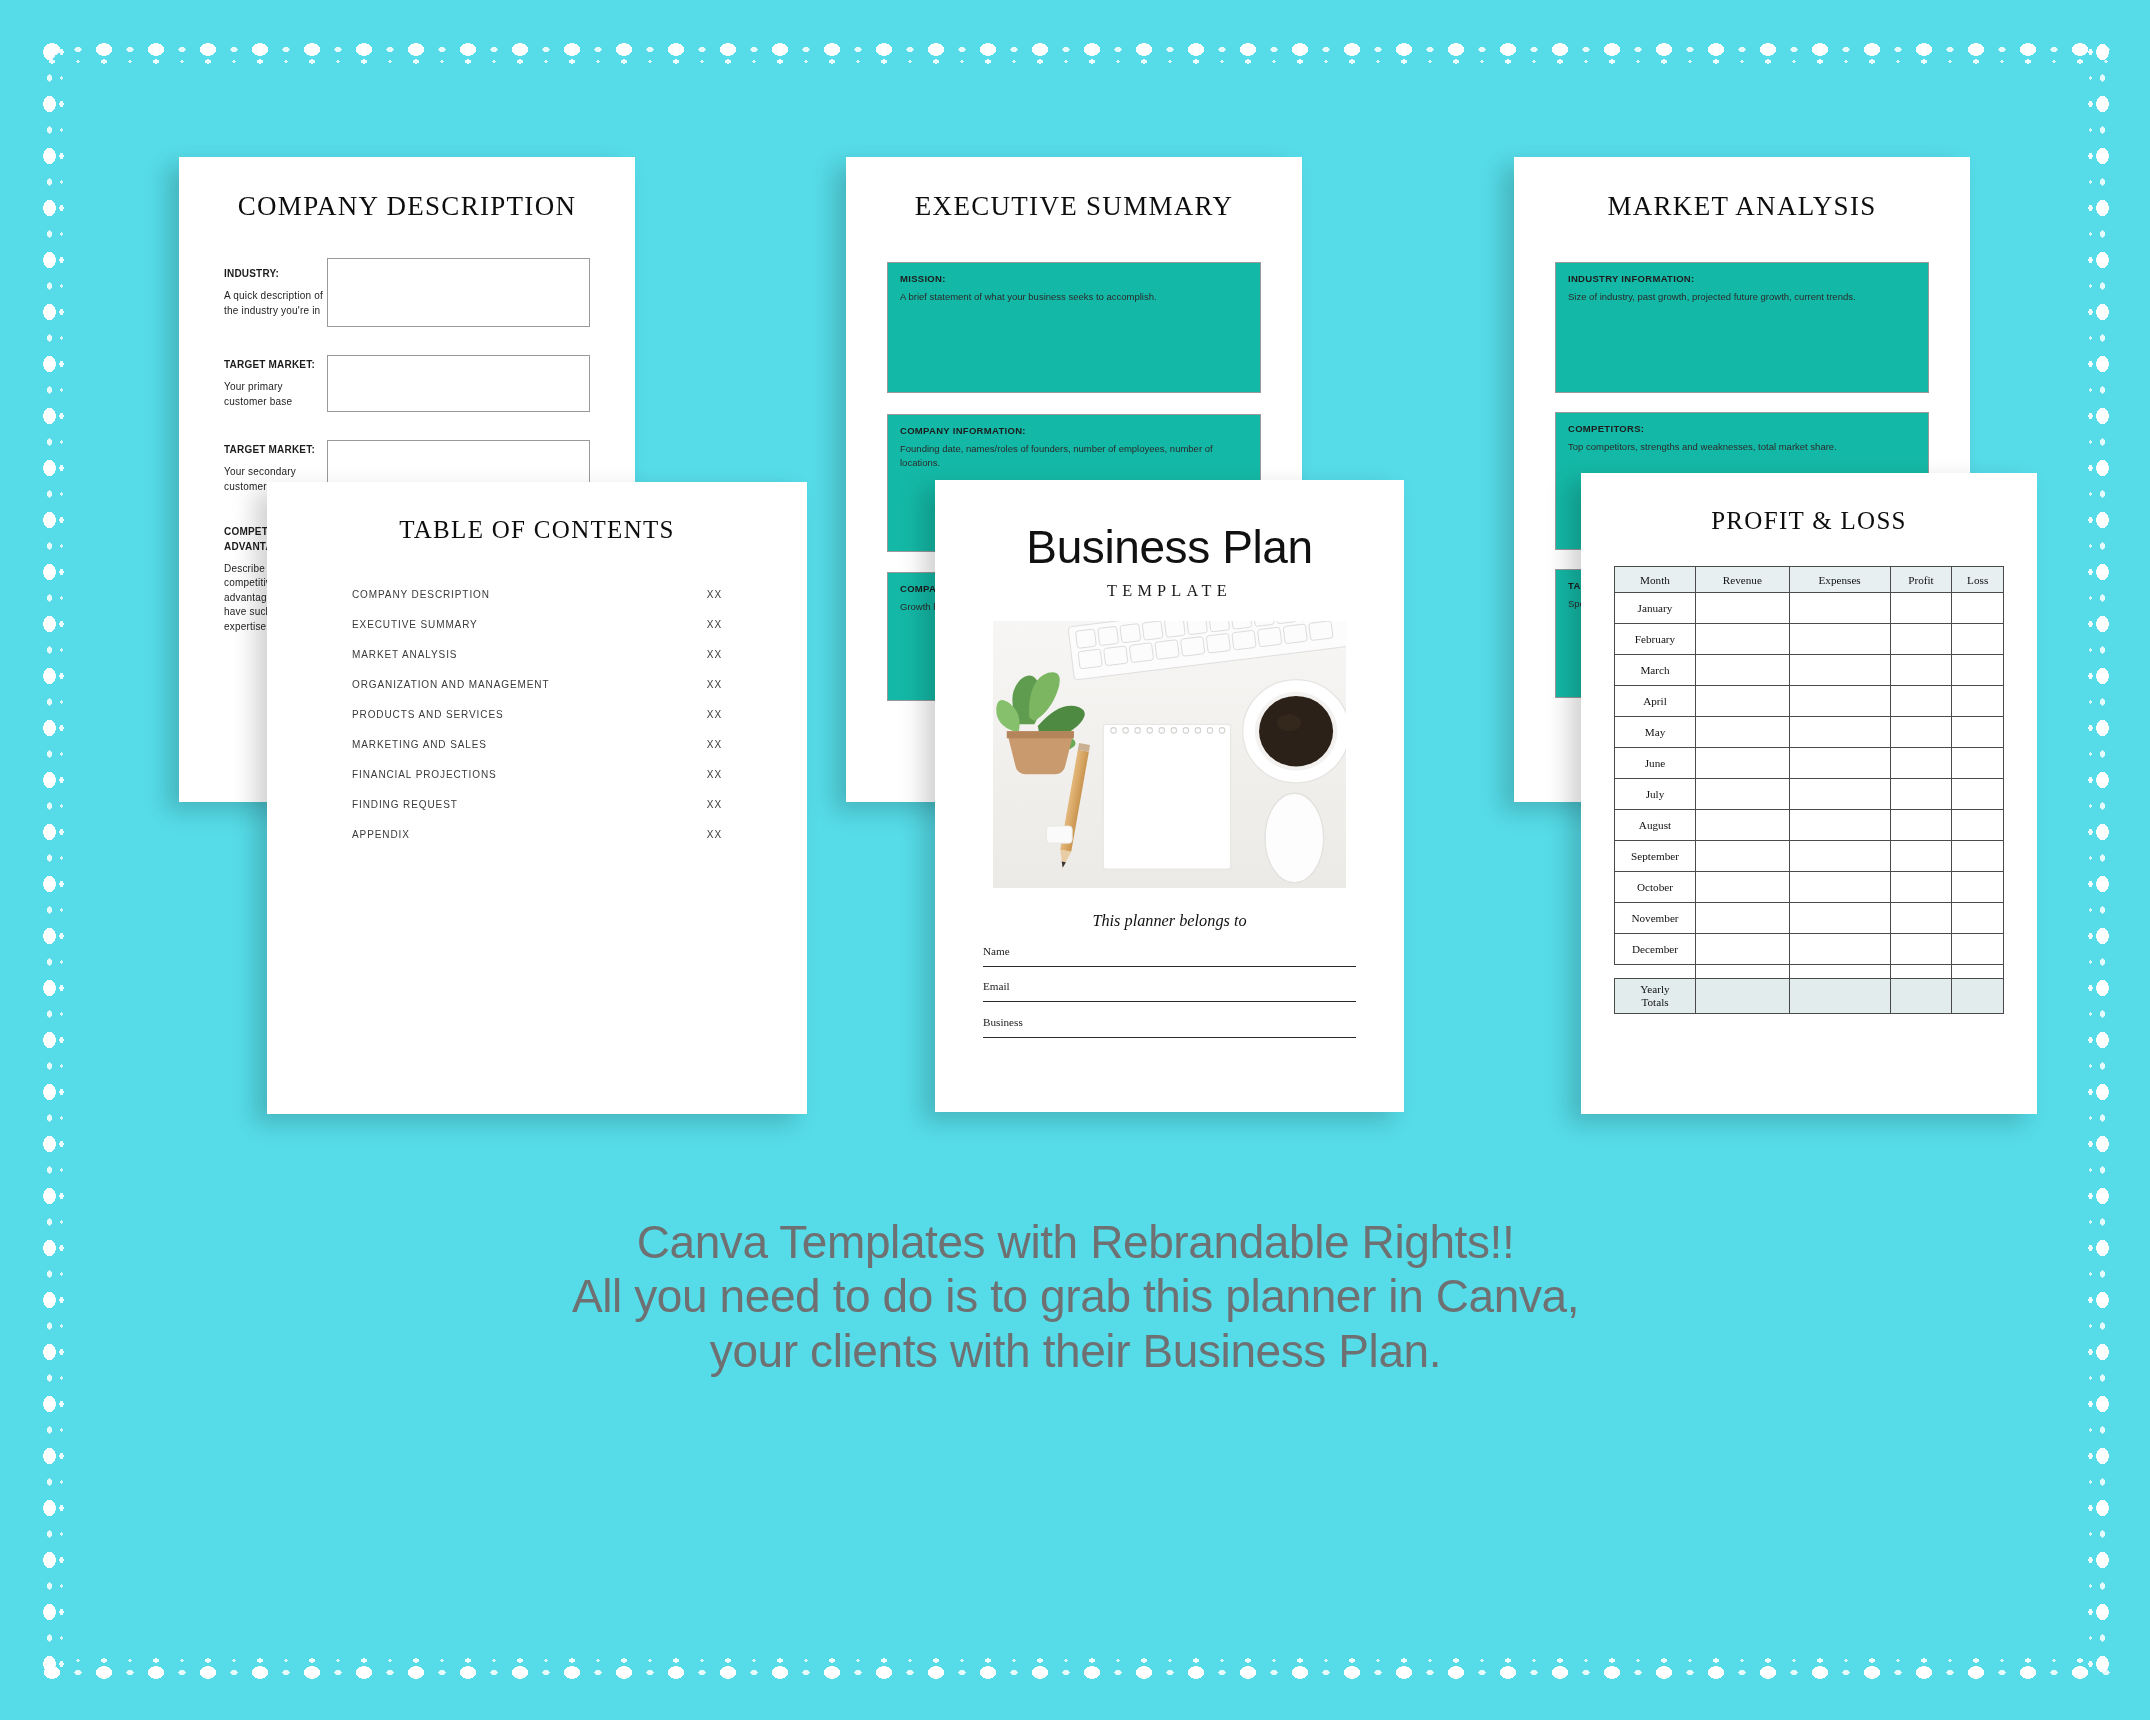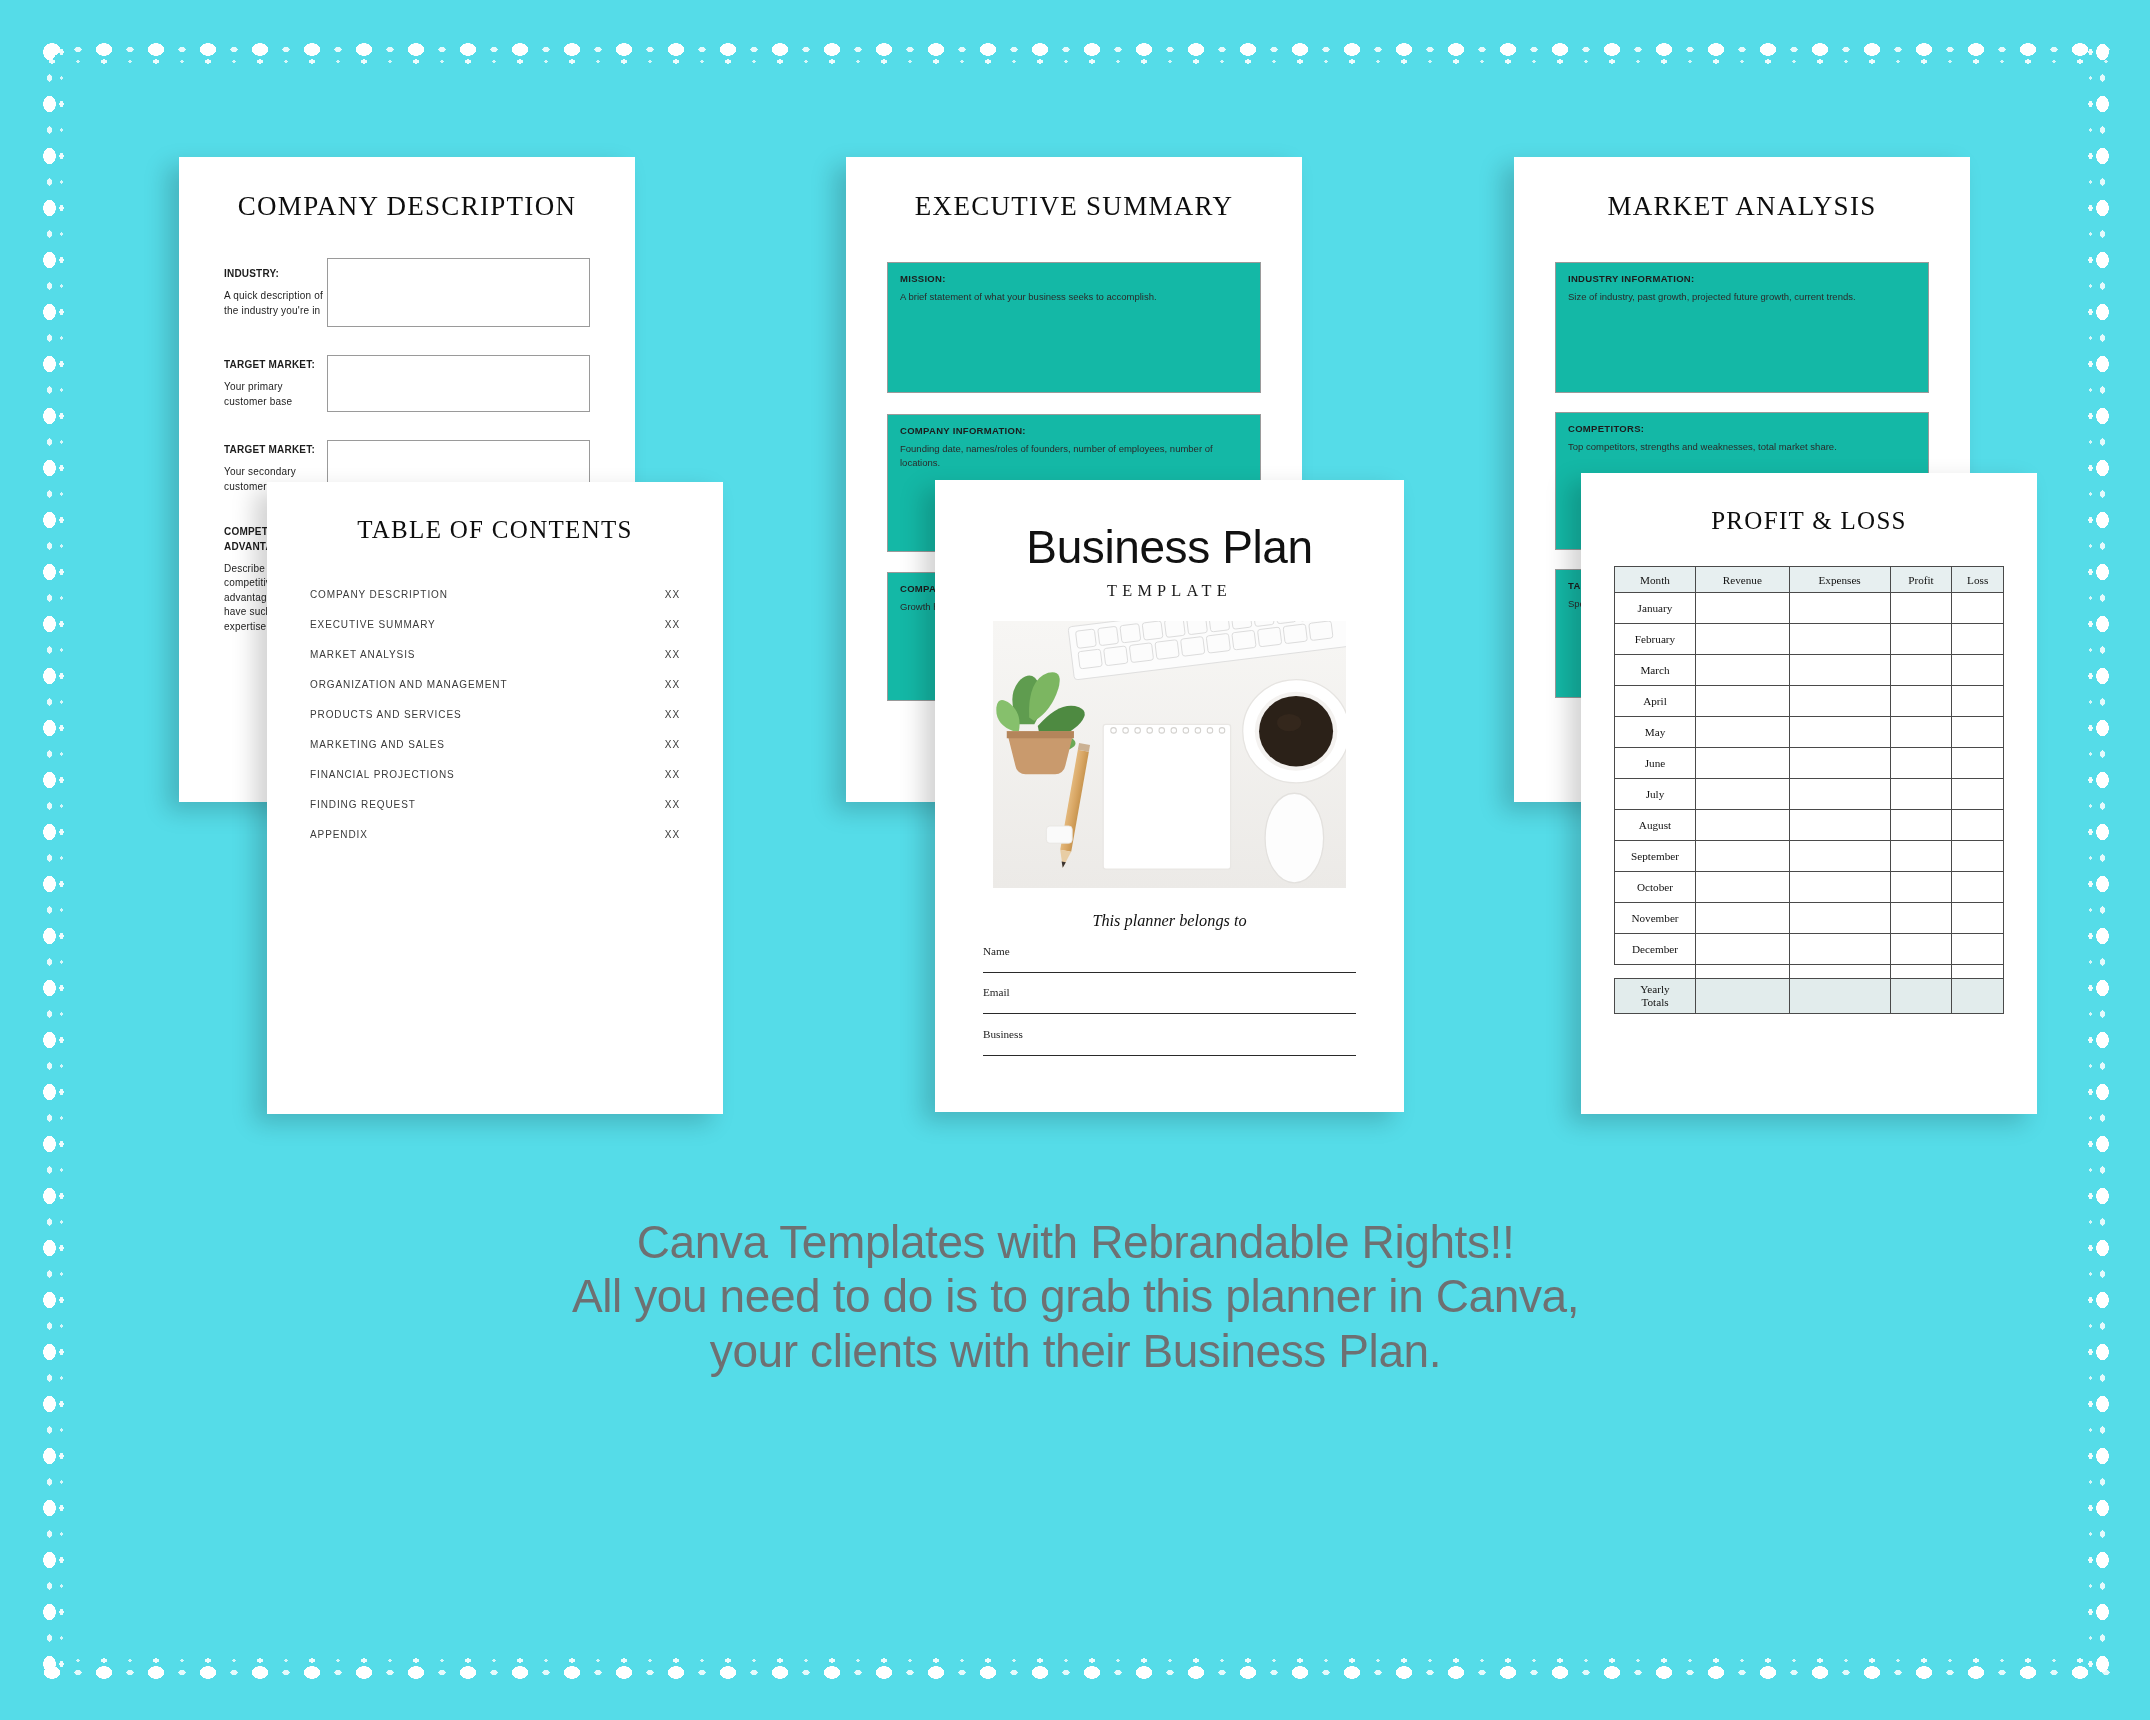--- a/index.html
+++ b/index.html
@@ -176,21 +176,21 @@
     font-size: 16.3px;
     text-align: center;
     color: #111;
     margin-top: 22.4px;
   }
   .line-field {
     font-family: "Liberation Serif", serif;
     font-size: 11.2px;
     color: #1a1a1a;
     border-bottom: 1.4px solid #2a2a2a;
-    padding-bottom: 15px;
+    padding-bottom: 9px;
     margin-top: 13.8px;
   }
 
   
   .caption {
     position: absolute;
     left: 0; right: 0;
     text-align: center;
     color: #6e7072;
     font-family: "Liberation Sans", sans-serif;
@@ -278,21 +278,21 @@
     <span class="cap">COMPETITORS:</span>
     <div class="body">Top competitors, strengths and weaknesses, total market share.</div>
   </div>
 
   <div class="fb" style="height:129px;">
     <span class="cap">TARGET MARKET:</span>
     <div class="body">Specific needs and solutions.</div>
   </div>
 </div>
 
-<div class="sheet" style="left:267px; top:482px; width:456px; height:632px; padding:34px 31px 0 31px;">
+<div class="sheet" style="left:267px; top:482px; width:540px; height:632px; padding:34px 31px 0 31px;">
   <div class="sheet-title" style="font-size:25px; margin-bottom:45px;">TABLE OF CONTENTS</div>
 
   <div class="toc-list">
     <div class="toc-item">
       <span>COMPANY DESCRIPTION</span>
       <span class="pg">XX</span>
     </div>
     <div class="toc-item">
       <span>EXECUTIVE SUMMARY</span>
       <span class="pg">XX</span>

